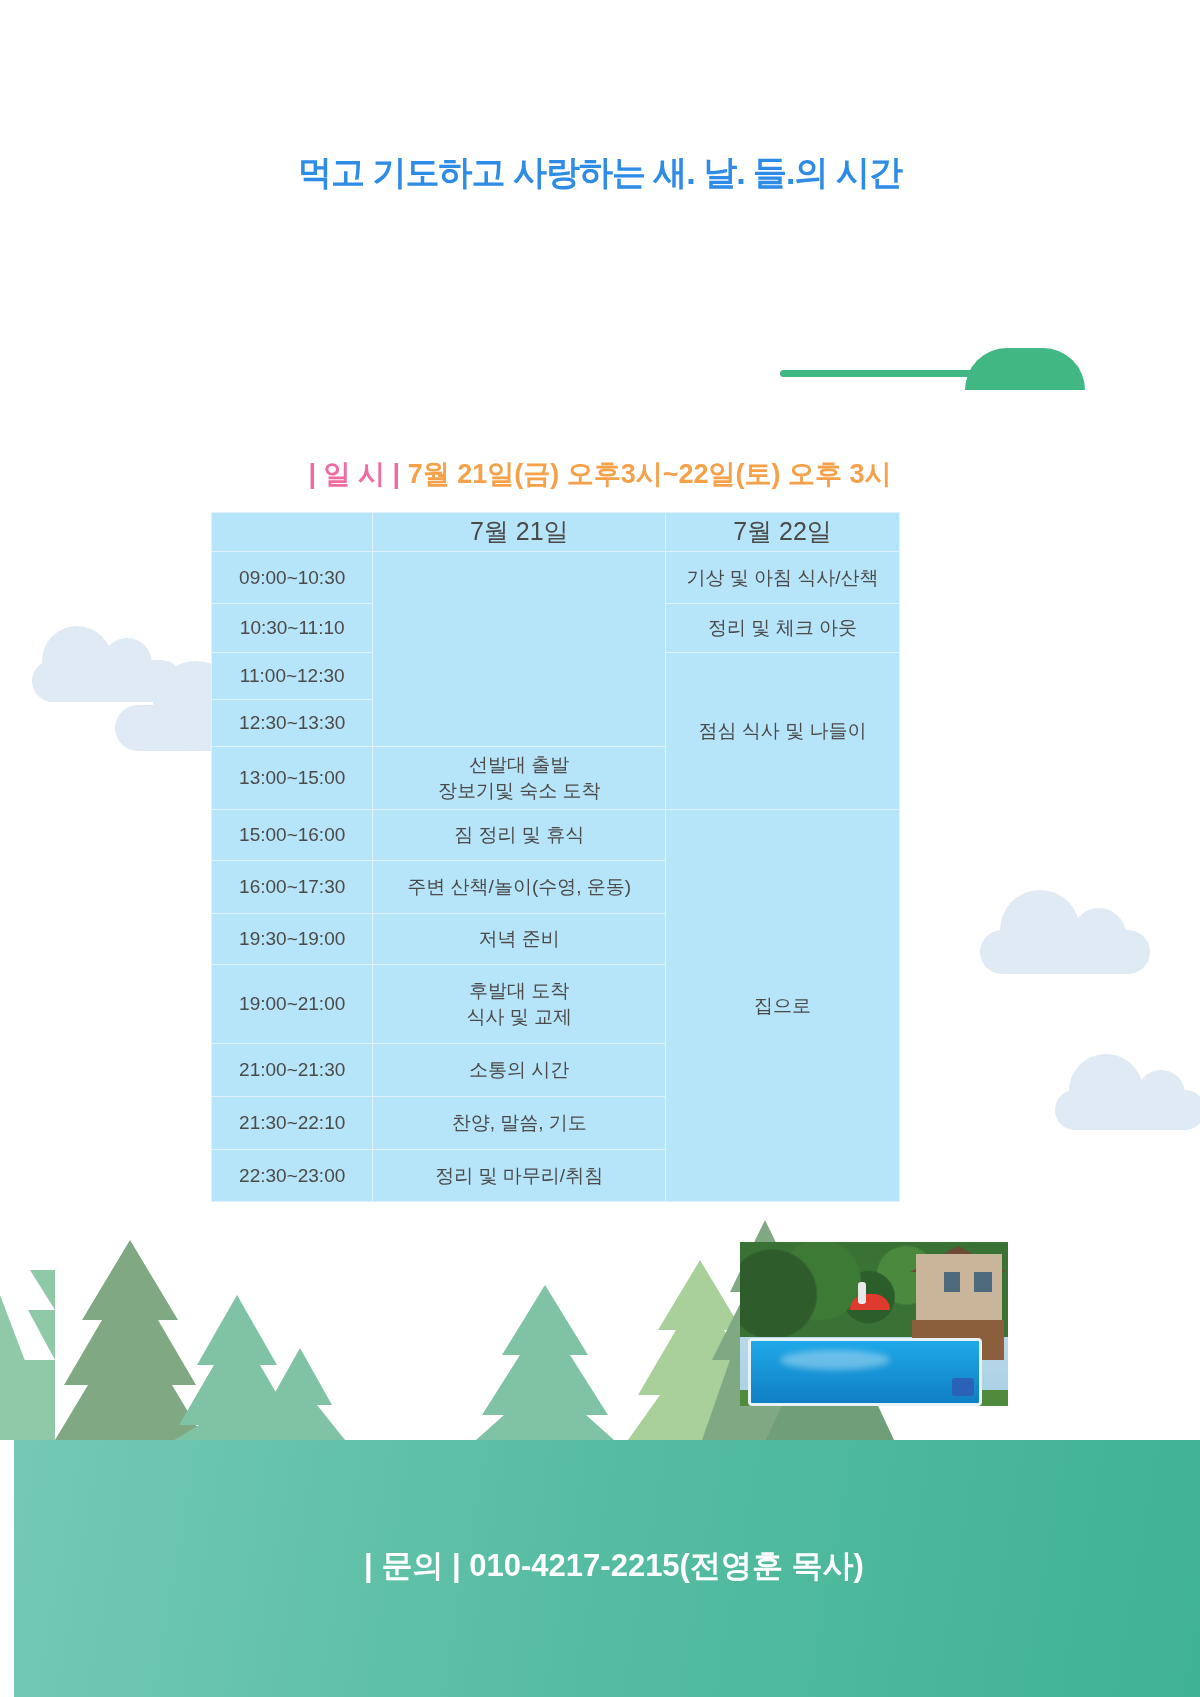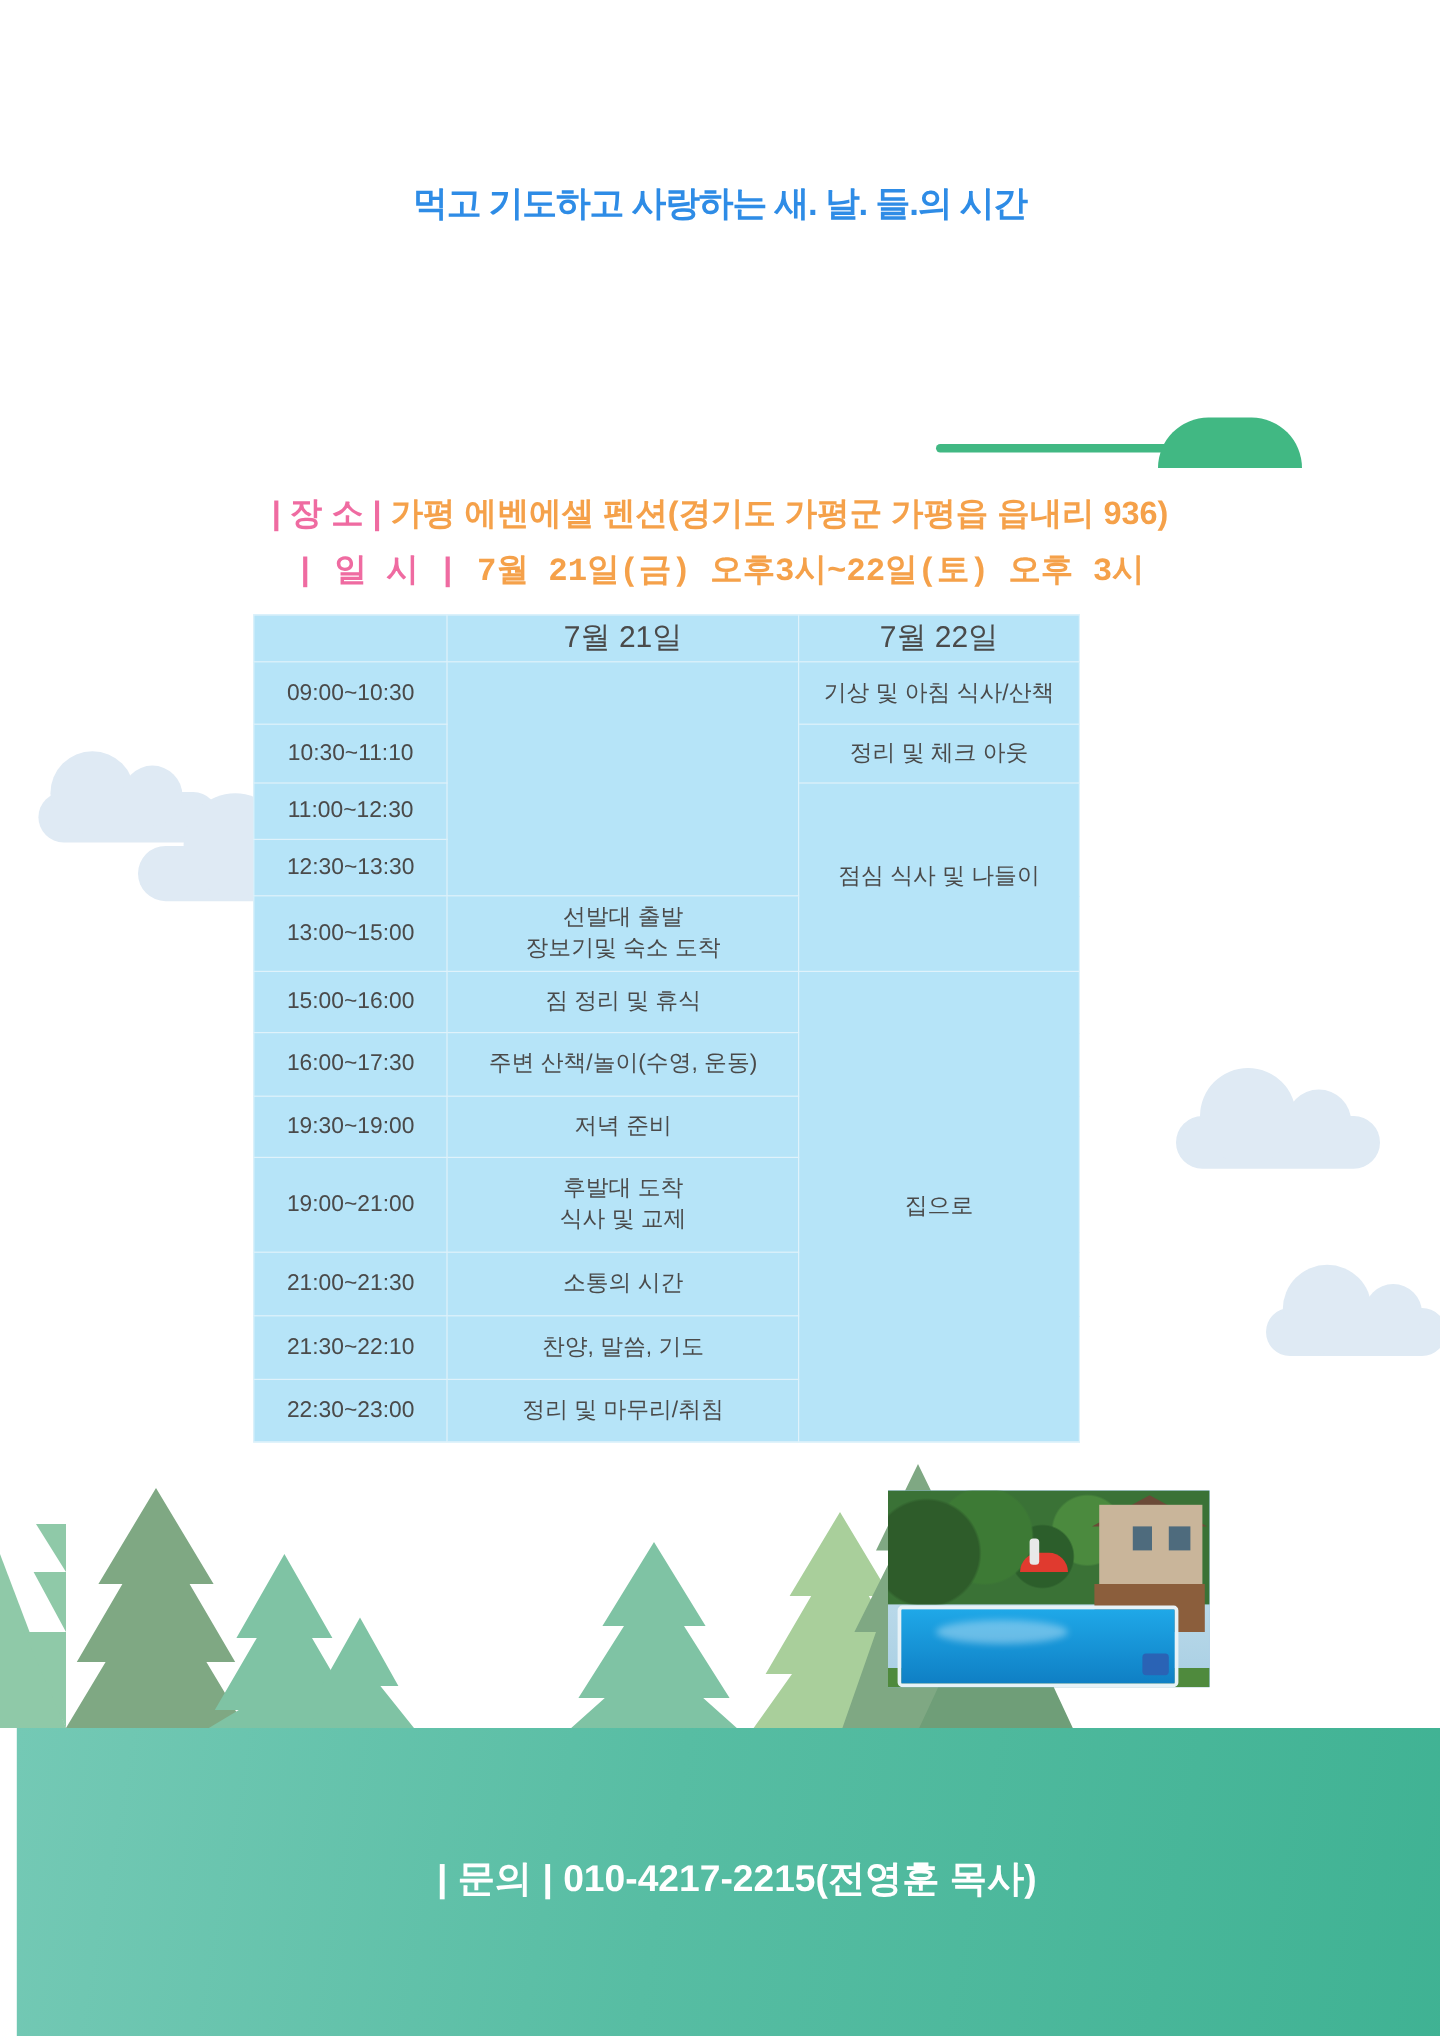--- a/index.html
+++ b/index.html
@@ -28,36 +28,36 @@
   .cloud-c:before{width:80px;height:80px;left:20px;top:-40px;}
   .cloud-c:after{width:54px;height:54px;left:92px;top:-22px;}
 
   .cloud-d{width:150px;height:40px;left:1055px;top:1090px;}
   .cloud-d:before{width:74px;height:74px;left:14px;top:-36px;}
   .cloud-d:after{width:48px;height:48px;left:82px;top:-20px;}
 
   
   .tagline{
     position:absolute;top:150px;left:0;width:1200px;text-align:center;
-    font-size:29px;font-weight:bold;color:#2e8ce6;letter-spacing:-1px;
+    font-size:34px;font-weight:bold;color:#2e8ce6;letter-spacing:-1px;
     white-space:nowrap;
   }
   .maintitle{
     position:absolute;top:226px;left:0;width:1200px;text-align:center;
     font-size:83px;font-weight:bold;color:#5ec08c;letter-spacing:1px;
     white-space:nowrap;line-height:1;
   }
   .hill-wrap{position:absolute;top:348px;left:0;width:1200px;height:42px;}
   .hill-line{position:absolute;left:780px;top:22px;width:195px;height:7px;background:#41b883;border-radius:4px;}
   .hill-bump{position:absolute;left:965px;top:0px;width:120px;height:42px;background:#41b883;border-radius:60px 60px 0 0;}
 
   
   .info{position:absolute;left:0;width:1200px;text-align:center;font-size:27px;font-weight:bold;white-space:nowrap;}
   .info-place{top:410px;}
-  .info-date{top:456px;font-family:Liberation Mono, monospace;}
+  .info-date{top:456px;}
   .lbl{color:#ef6ba1;}
   .val{color:#f5a14a;}
 
   
   .table{
     position:absolute;left:211px;top:512px;
     width:689px;
     border-collapse:collapse;
     background:#b6e4f8;
   }
@@ -119,24 +119,20 @@
   <div class="cloud cloud-c"></div>
   <div class="cloud cloud-d"></div>
 
   <div class="tagline">먹고 기도하고 사랑하는 새. 날. 들.의 시간</div>
 
   <div class="hill-wrap">
     <div class="hill-line"></div>
     <div class="hill-bump"></div>
   </div>
 
-  <div class="info info-place">
-    <span class="lbl">| 장 소 |</span>
-    <span class="val">가평 에벤에셀 펜션(경기도 가평군 가평읍 읍내리 936)</span>
-  </div>
   <div class="info info-date">
     <span class="lbl">| 일 시 |</span>
     <span class="val">7월 21일(금) 오후3시~22일(토) 오후 3시</span>
   </div>
 
   <table class="table">
     <tbody>
       <tr class="hdr">
         <td class="col-time"></td>
         <td class="col-d1">7월 21일</td>

